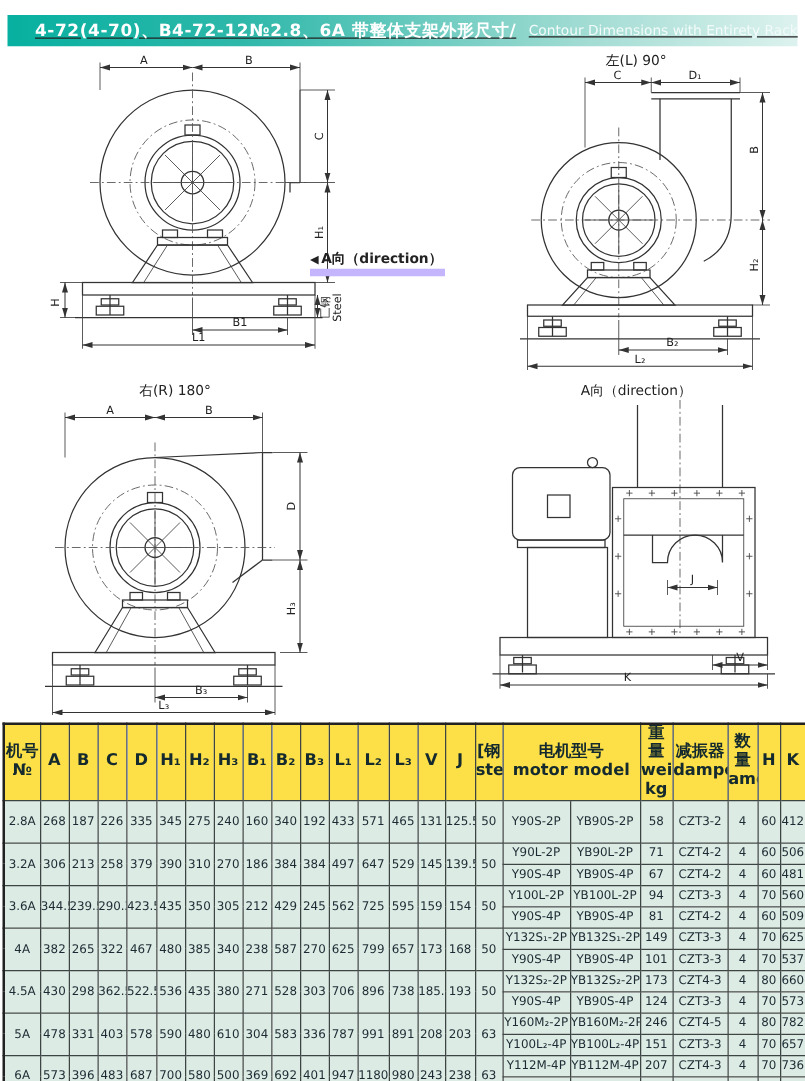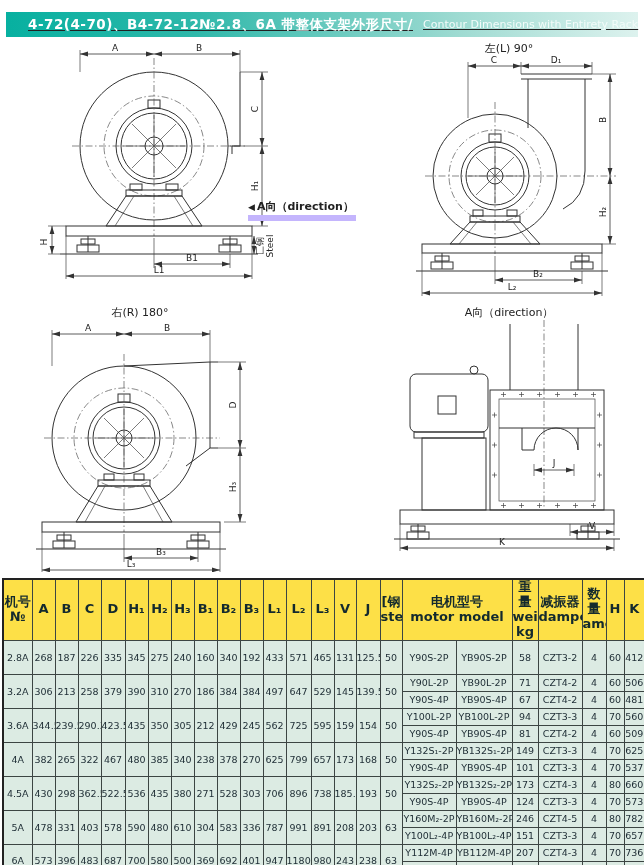--- a/index.html
+++ b/index.html
@@ -471,21 +471,21 @@
         <tr>
           <td rowspan="2">4A</td>
           <td rowspan="2">382</td>
           <td rowspan="2">265</td>
           <td rowspan="2">322</td>
           <td rowspan="2">467</td>
           <td rowspan="2">480</td>
           <td rowspan="2">385</td>
           <td rowspan="2">340</td>
           <td rowspan="2">238</td>
-          <td rowspan="2">378</td>
+          <td rowspan="2">587</td>
           <td rowspan="2">270</td>
           <td rowspan="2">625</td>
           <td rowspan="2">799</td>
           <td rowspan="2">657</td>
           <td rowspan="2">173</td>
           <td rowspan="2">168</td>
           <td rowspan="2">50</td>
           <td>Y132S₁-2P</td>
           <td>YB132S₁-2P</td>
           <td>149</td>

